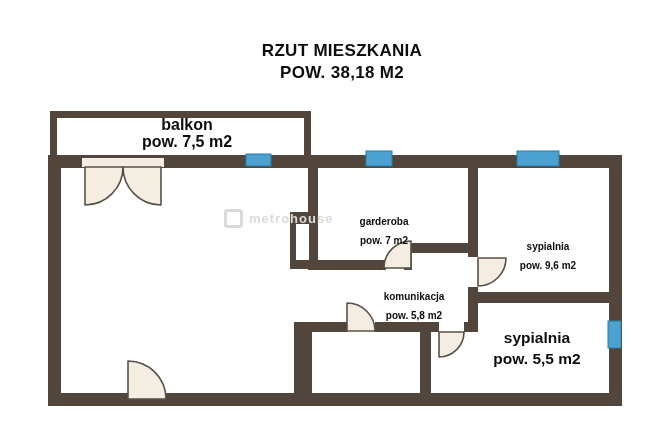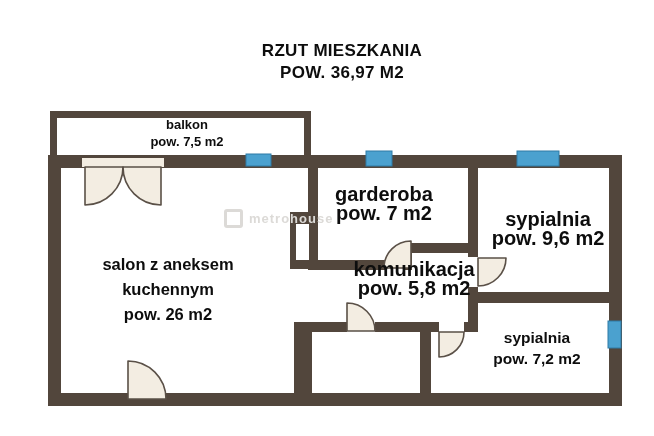--- a/index.html
+++ b/index.html
@@ -12,23 +12,23 @@
   #plan{position:absolute;left:0;top:0;}
   .wall{fill:var(--wall);}
   .niche{fill:#ffffff;}
   .window{fill:var(--window-fill);stroke:var(--window-border);stroke-width:1;}
   .door{fill:var(--door-fill);stroke:var(--door-stroke);stroke-width:1.6;stroke-linejoin:round;}
   .frame{fill:var(--door-fill);}
   .label{position:absolute;transform:translateX(-50%);text-align:center;color:var(--text);
          font-weight:bold;white-space:nowrap;}
   .title-block{font-size:17px;line-height:22px;letter-spacing:.3px;}
   .room-lg{font-size:16.5px;line-height:25px;}
-  .room{font-size:20px;line-height:19px;}
+  .room{font-size:10px;line-height:19px;margin-top:27px;}
   .room-wide{font-size:15.5px;line-height:21px;}
-  .balkon-label{font-size:13px;line-height:16.5px;}
+  .balkon-label{font-size:16px;line-height:16.5px;}
   .watermark{position:absolute;left:224px;top:209px;color:var(--watermark);font-weight:bold;
              font-size:13px;letter-spacing:1px;display:flex;align-items:center;gap:6px;}
   .wm-glyph{display:inline-block;width:13px;height:13px;border:3px solid var(--watermark);
             border-radius:3px;}
 </style>
 </head>
 <body>
 
 <div id="stage">
 
@@ -74,48 +74,43 @@
     <path class="door" d="M128,399 L128,361 A38,38 0 0 1 166,399 Z"></path>
   </svg>
 
   <div class="watermark">
     <span class="wm-glyph"></span>
     <span>metrohouse</span>
   </div>
 
   <div class="label title-block" style="left:342px;top:31px;margin-top:9px;">
     <div>RZUT MIESZKANIA</div>
-    <div>POW. 36,97 M2</div>
+    <div>POW. 38,18 M2</div>
   </div>
 
   <div class="label balkon-label" style="left:187px;top:117px;">
     <div>balkon</div>
     <div>pow. 7,5 m2</div>
   </div>
 
-  <div class="label room-lg" style="left:168px;top:252px;">
-    <div>salon z aneksem</div>
-    <div>kuchennym</div>
-    <div>pow. 26 m2</div>
-  </div>
 
   <div class="label room" style="left:384px;top:185px;">
     <div>garderoba</div>
     <div>pow. 7 m2</div>
   </div>
 
   <div class="label room" style="left:548px;top:210px;">
     <div>sypialnia</div>
     <div>pow. 9,6 m2</div>
   </div>
 
   <div class="label room" style="left:414px;top:260px;">
     <div>komunikacja</div>
     <div>pow. 5,8 m2</div>
   </div>
 
 
   <div class="label room-wide" style="left:537px;top:327px;">
     <div>sypialnia</div>
-    <div>pow. 7,2 m2</div>
+    <div>pow. 5,5 m2</div>
   </div>
 
 </div>
 
 </body></html>

